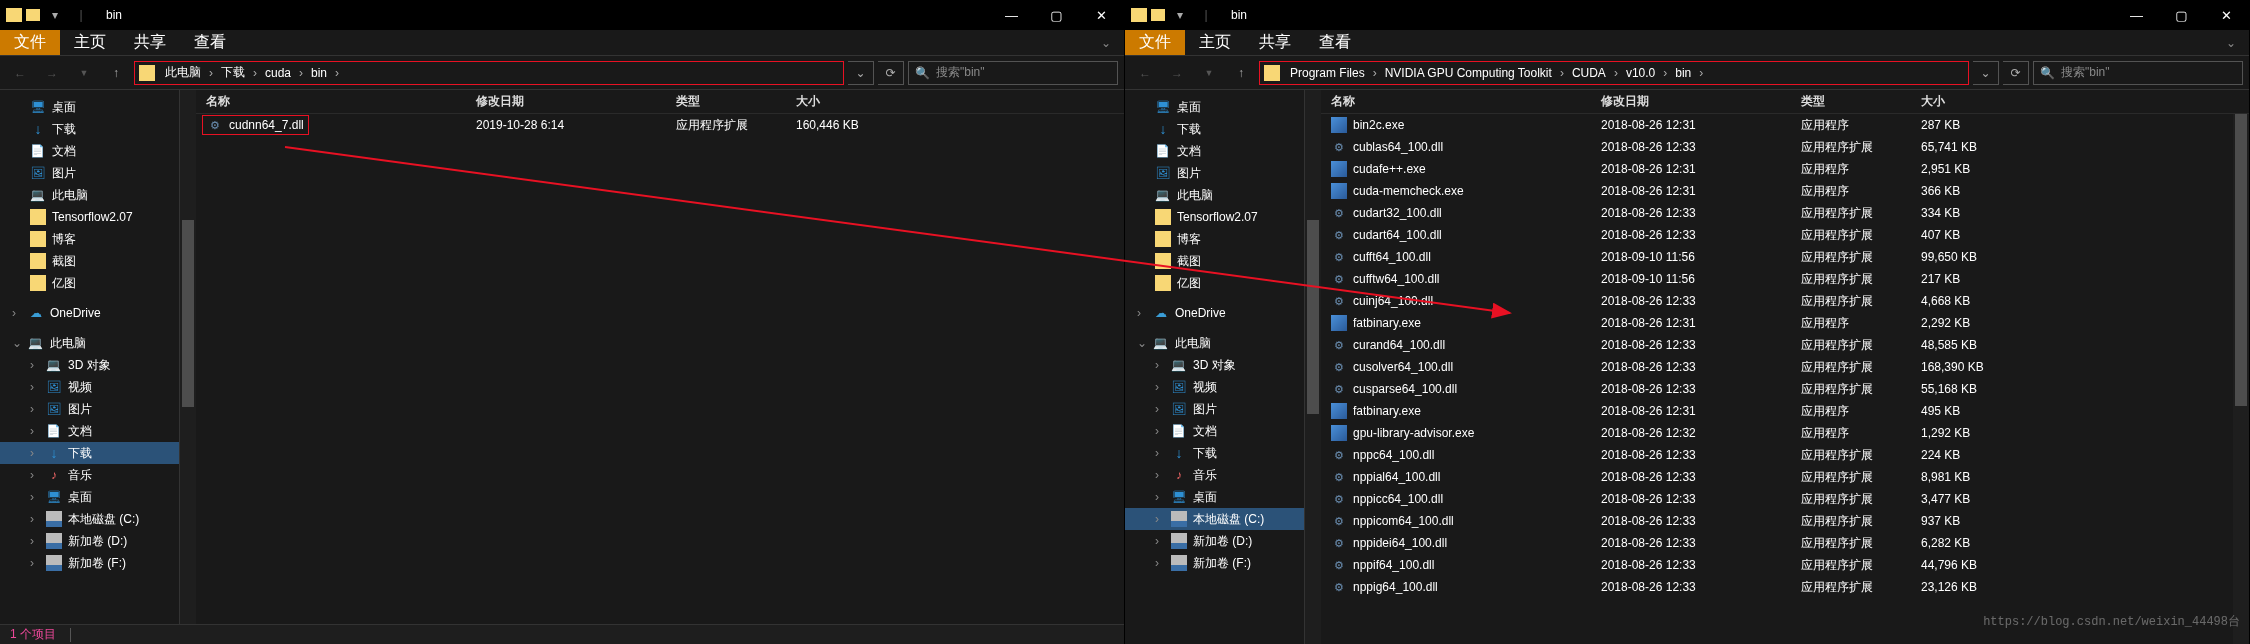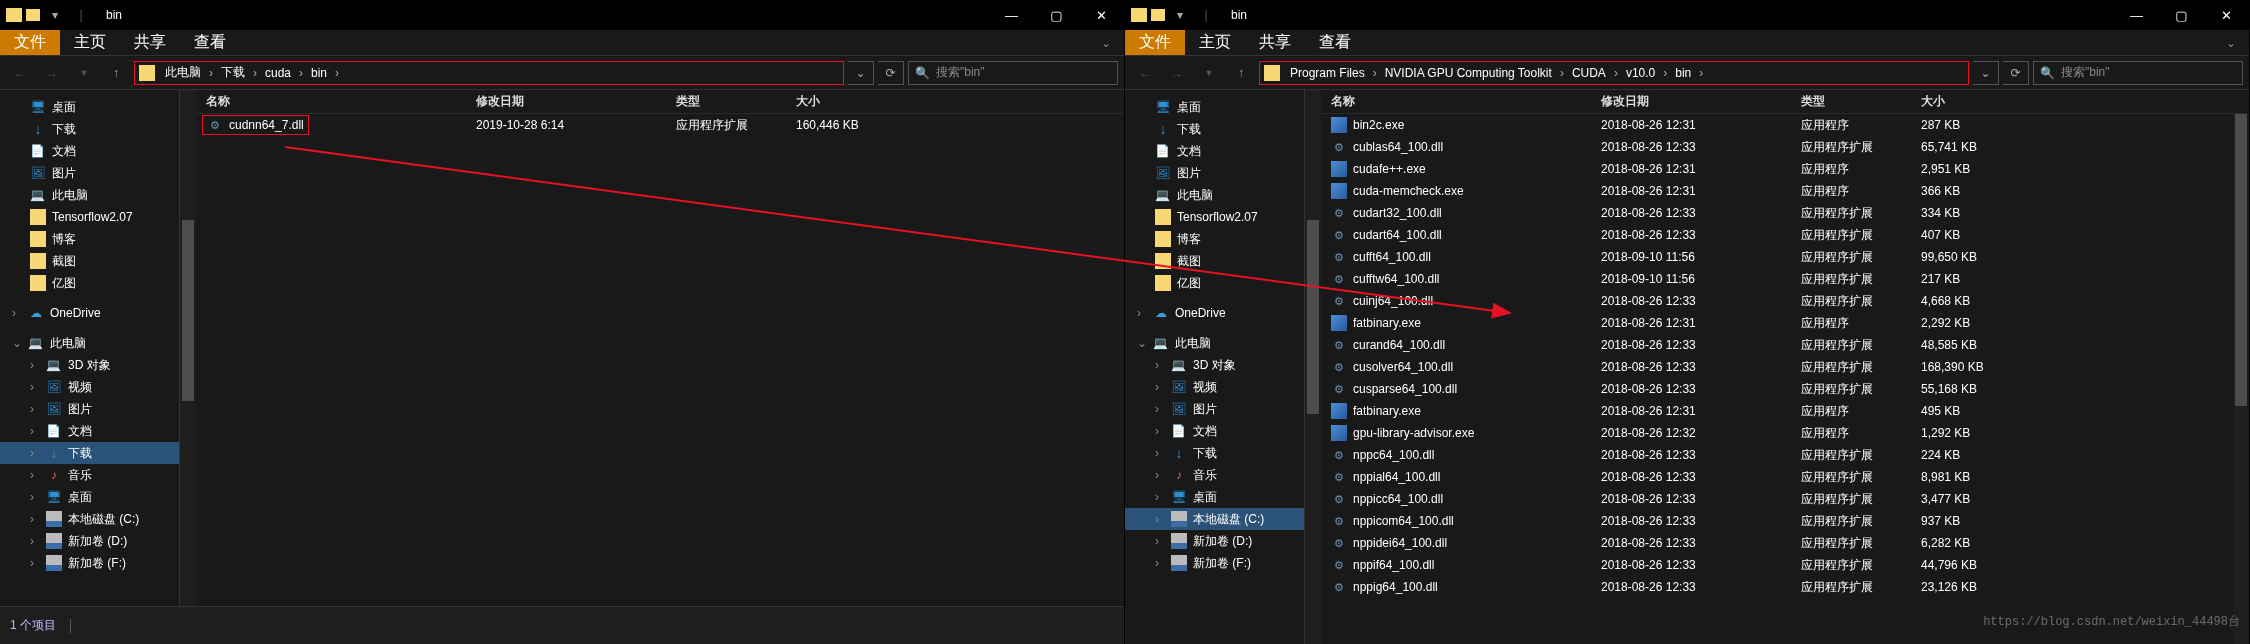--- a/index.html
+++ b/index.html
@@ -51,21 +51,21 @@
   .c-type { flex: 0 0 120px; margin-left: 20px; }
   .c-size { flex: 0 0 100px; text-align: left; }
   .rows { flex: 1; overflow-y: auto; }
   .row { display: flex; align-items: center; height: 22px; padding-left: 10px; color: #fff; }
   .row .ico { width: 16px; height: 16px; margin-right: 6px; display: flex; align-items: center; justify-content: center; font-size: 11px; flex-shrink: 0; }
   .row .ico.gear { color: #6b8fb3; }
   .row .ico.exe { background: linear-gradient(135deg,#4a90d9,#2a5a99); }
   .row .ico.fldr { background: #f8d775; }
   .row .c-name { display: flex; align-items: center; }
   .row .highlight .filename-wrap { border: 1.5px solid #e81123; padding: 1px 4px; margin-left: -4px; display: inline-flex; align-items: center; }
-  .statusbar { height: 38px; background: #1e1e1e; border-top: 1px solid #333; display: flex; align-items: center; padding: 0 10px; color: #c4b5fd; font-size: 12px; gap: 14px; }
+  .statusbar { height: 20px; background: #1e1e1e; border-top: 1px solid #333; display: flex; align-items: center; padding: 0 10px; color: #ec4899; font-size: 12px; gap: 14px; }
   .statusbar .bar { width: 1px; height: 14px; background: #555; }
   .scrollbar-vert { position: absolute; right: 0; top: 24px; bottom: 0; width: 16px; background: #1e1e1e; }
   .scrollbar-vert .thumb { position: absolute; left: 2px; right: 2px; top: 0; height: 55%; background: #4d4d4d; }
   .sb-v2 { width: 16px; background: #1e1e1e; position: relative; }
   .sb-v2 .thumb { position: absolute; left: 2px; right: 2px; top: 130px; height: 35%; background: #4d4d4d; }
   .annot-line { position: absolute; pointer-events: none; z-index: 50; }
   .watermark { position: absolute; right: 10px; bottom: 14px; color: rgba(255,255,255,0.35); font-size: 12px; z-index: 60; font-family: Liberation Mono, monospace; }
 </style>
 </head>
 <body>

